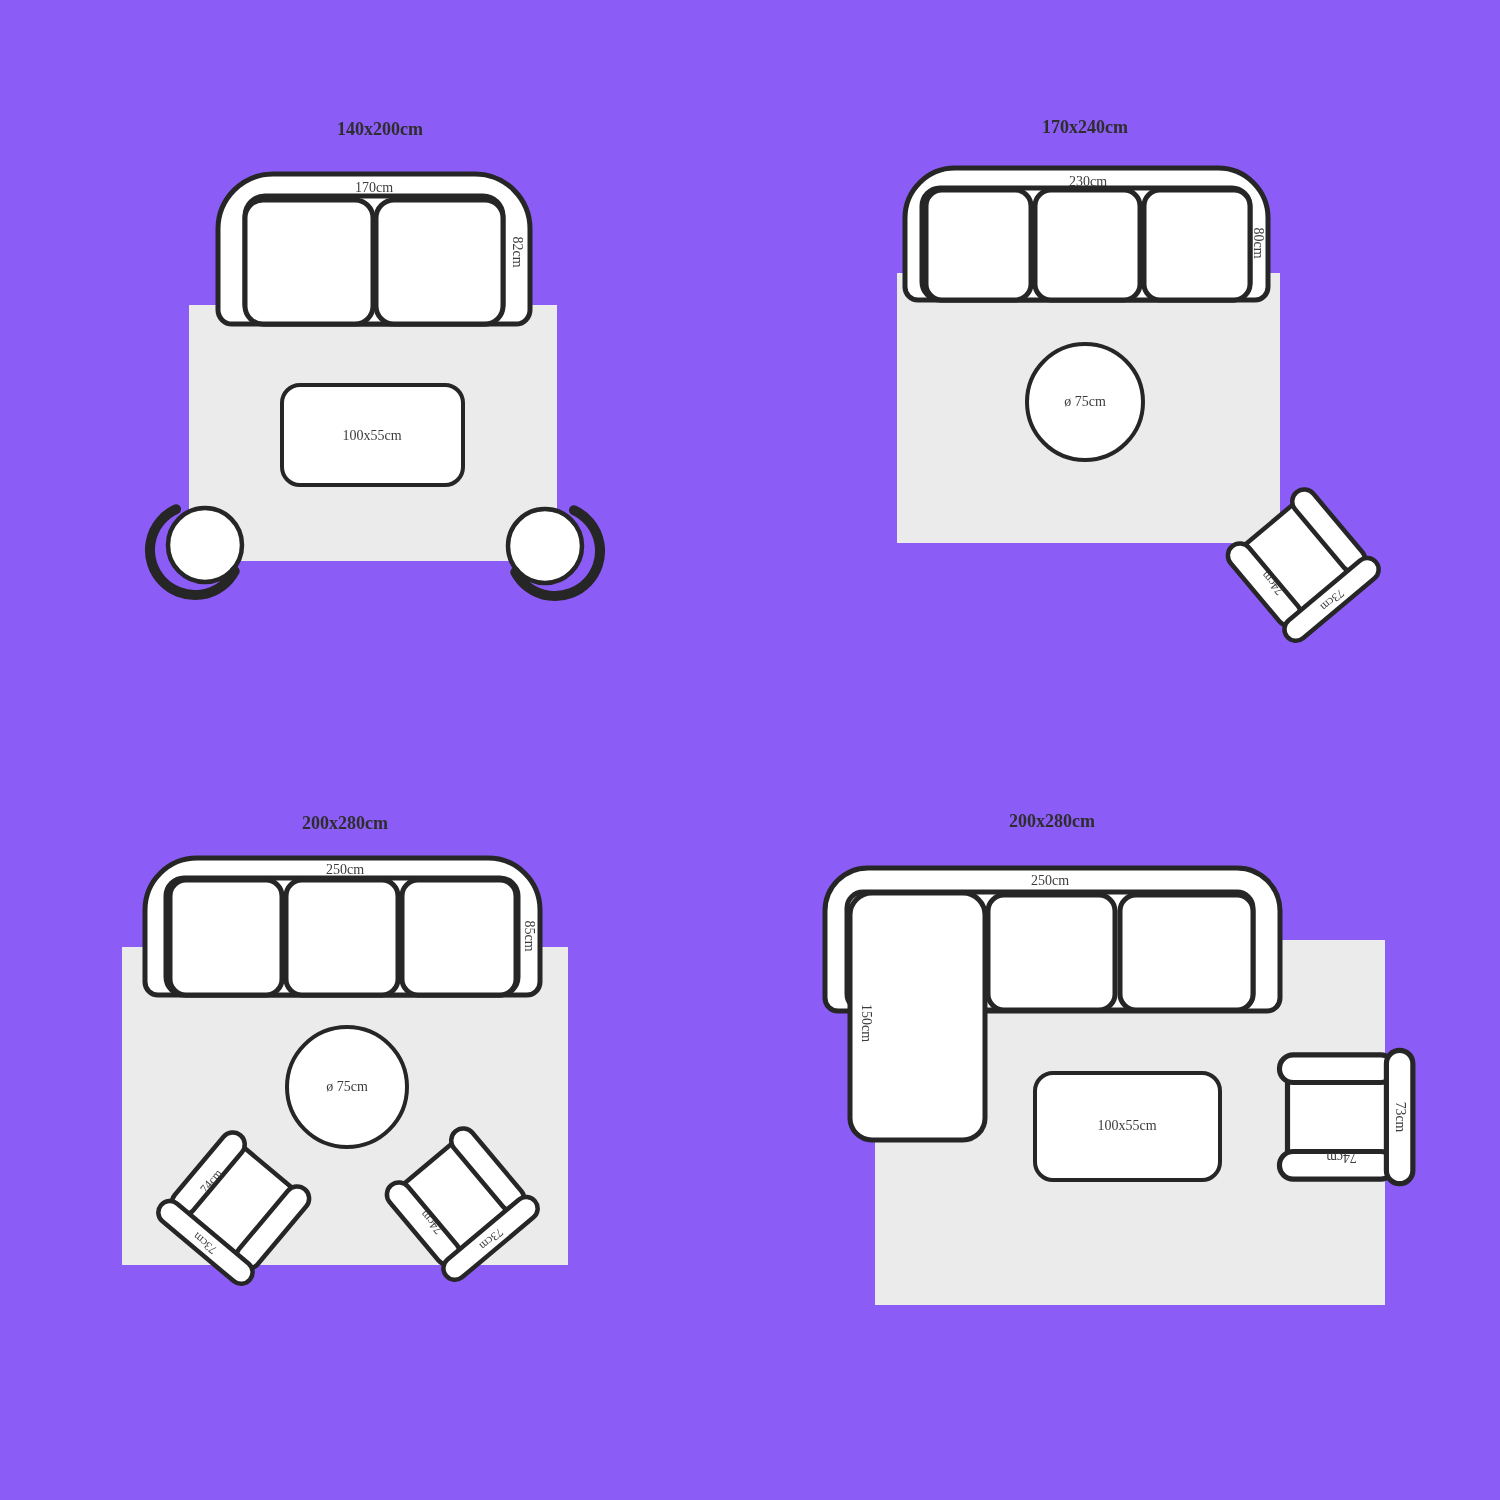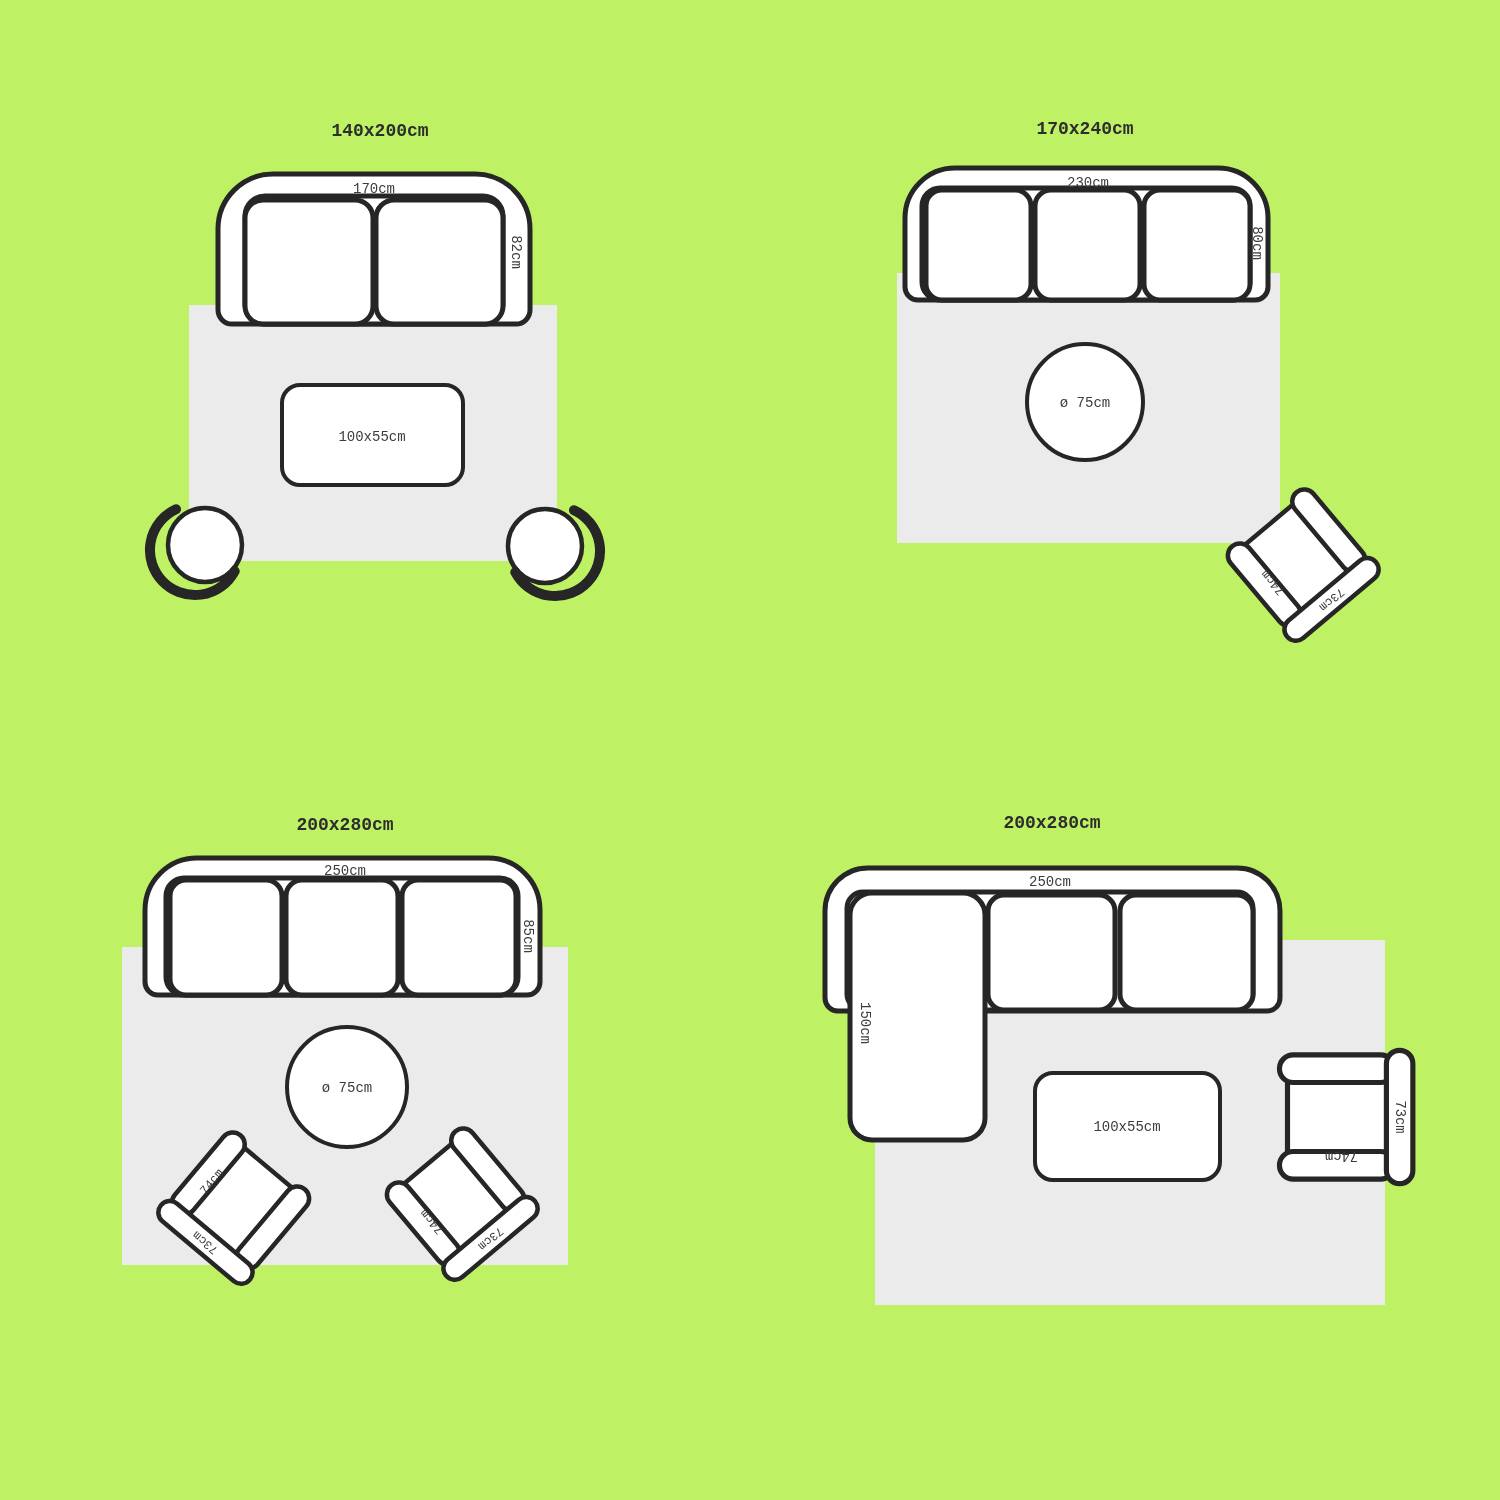--- a/index.html
+++ b/index.html
@@ -1,17 +1,17 @@
 <!DOCTYPE html>
 <html><head>
 <meta charset="utf-8">
 <style>
   html,body{margin:0;padding:0;background:#ffffff;}
-  .canvas{position:relative;width:1500px;height:1500px;background:#bef264;
-          font-family:Liberation Mono, monospace;overflow:hidden;}
+  .canvas{position:relative;width:1500px;height:1500px;background:#8b5cf6;
+          font-family:Liberation Serif, serif;overflow:hidden;}
   svg.panel{position:absolute;display:block;}
   #p1{left:0;top:0;} #p2{left:750px;top:0;} #p3{left:0;top:750px;} #p4{left:750px;top:750px;}
   text{text-anchor:middle;dominant-baseline:middle;}
   .title{font-size:18px;font-weight:700;fill:#2d2d2d;}
   .lbl{font-size:14px;fill:#3c3c3c;}
   .chair-lbl{font-size:12px;fill:#3c3c3c;}
   .rug{fill:#ebebeb;stroke:none;}
   .outline{fill:#ffffff;stroke:#262626;stroke-width:5;}
   .thin{fill:#ffffff;stroke:#262626;stroke-width:4;}
   .chair-part{fill:#ffffff;stroke:#262626;stroke-width:4.5;}

